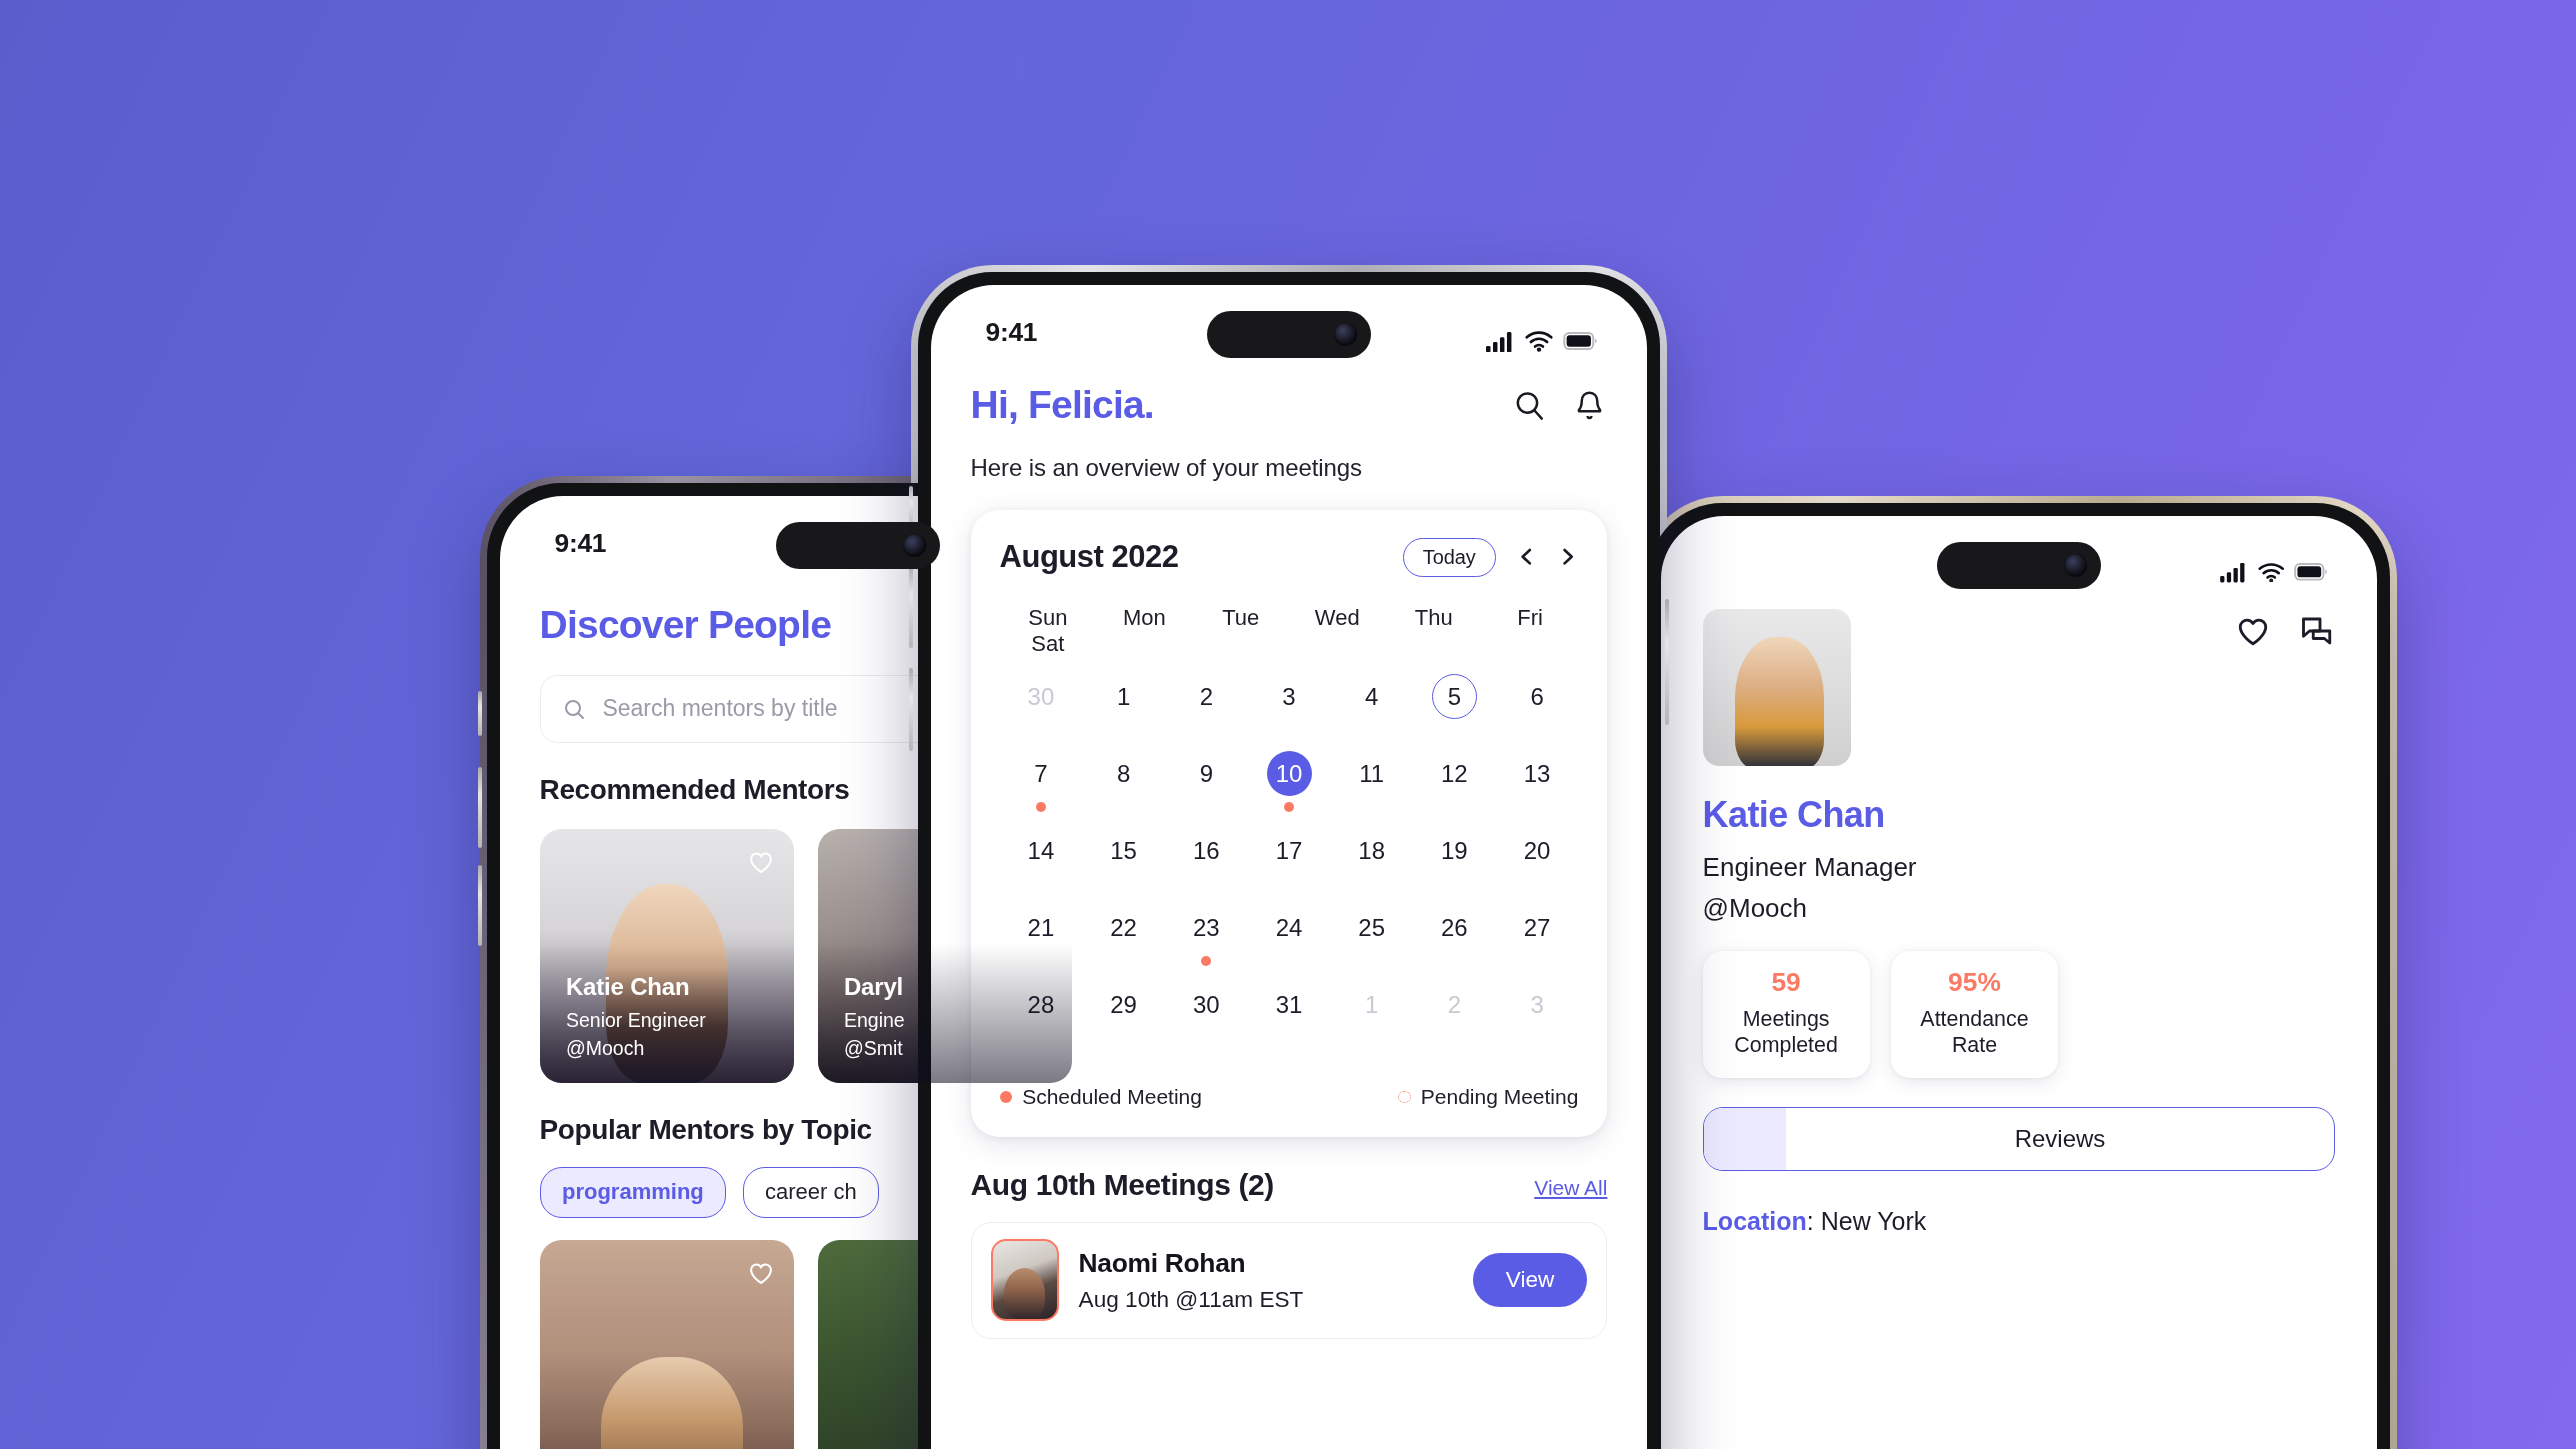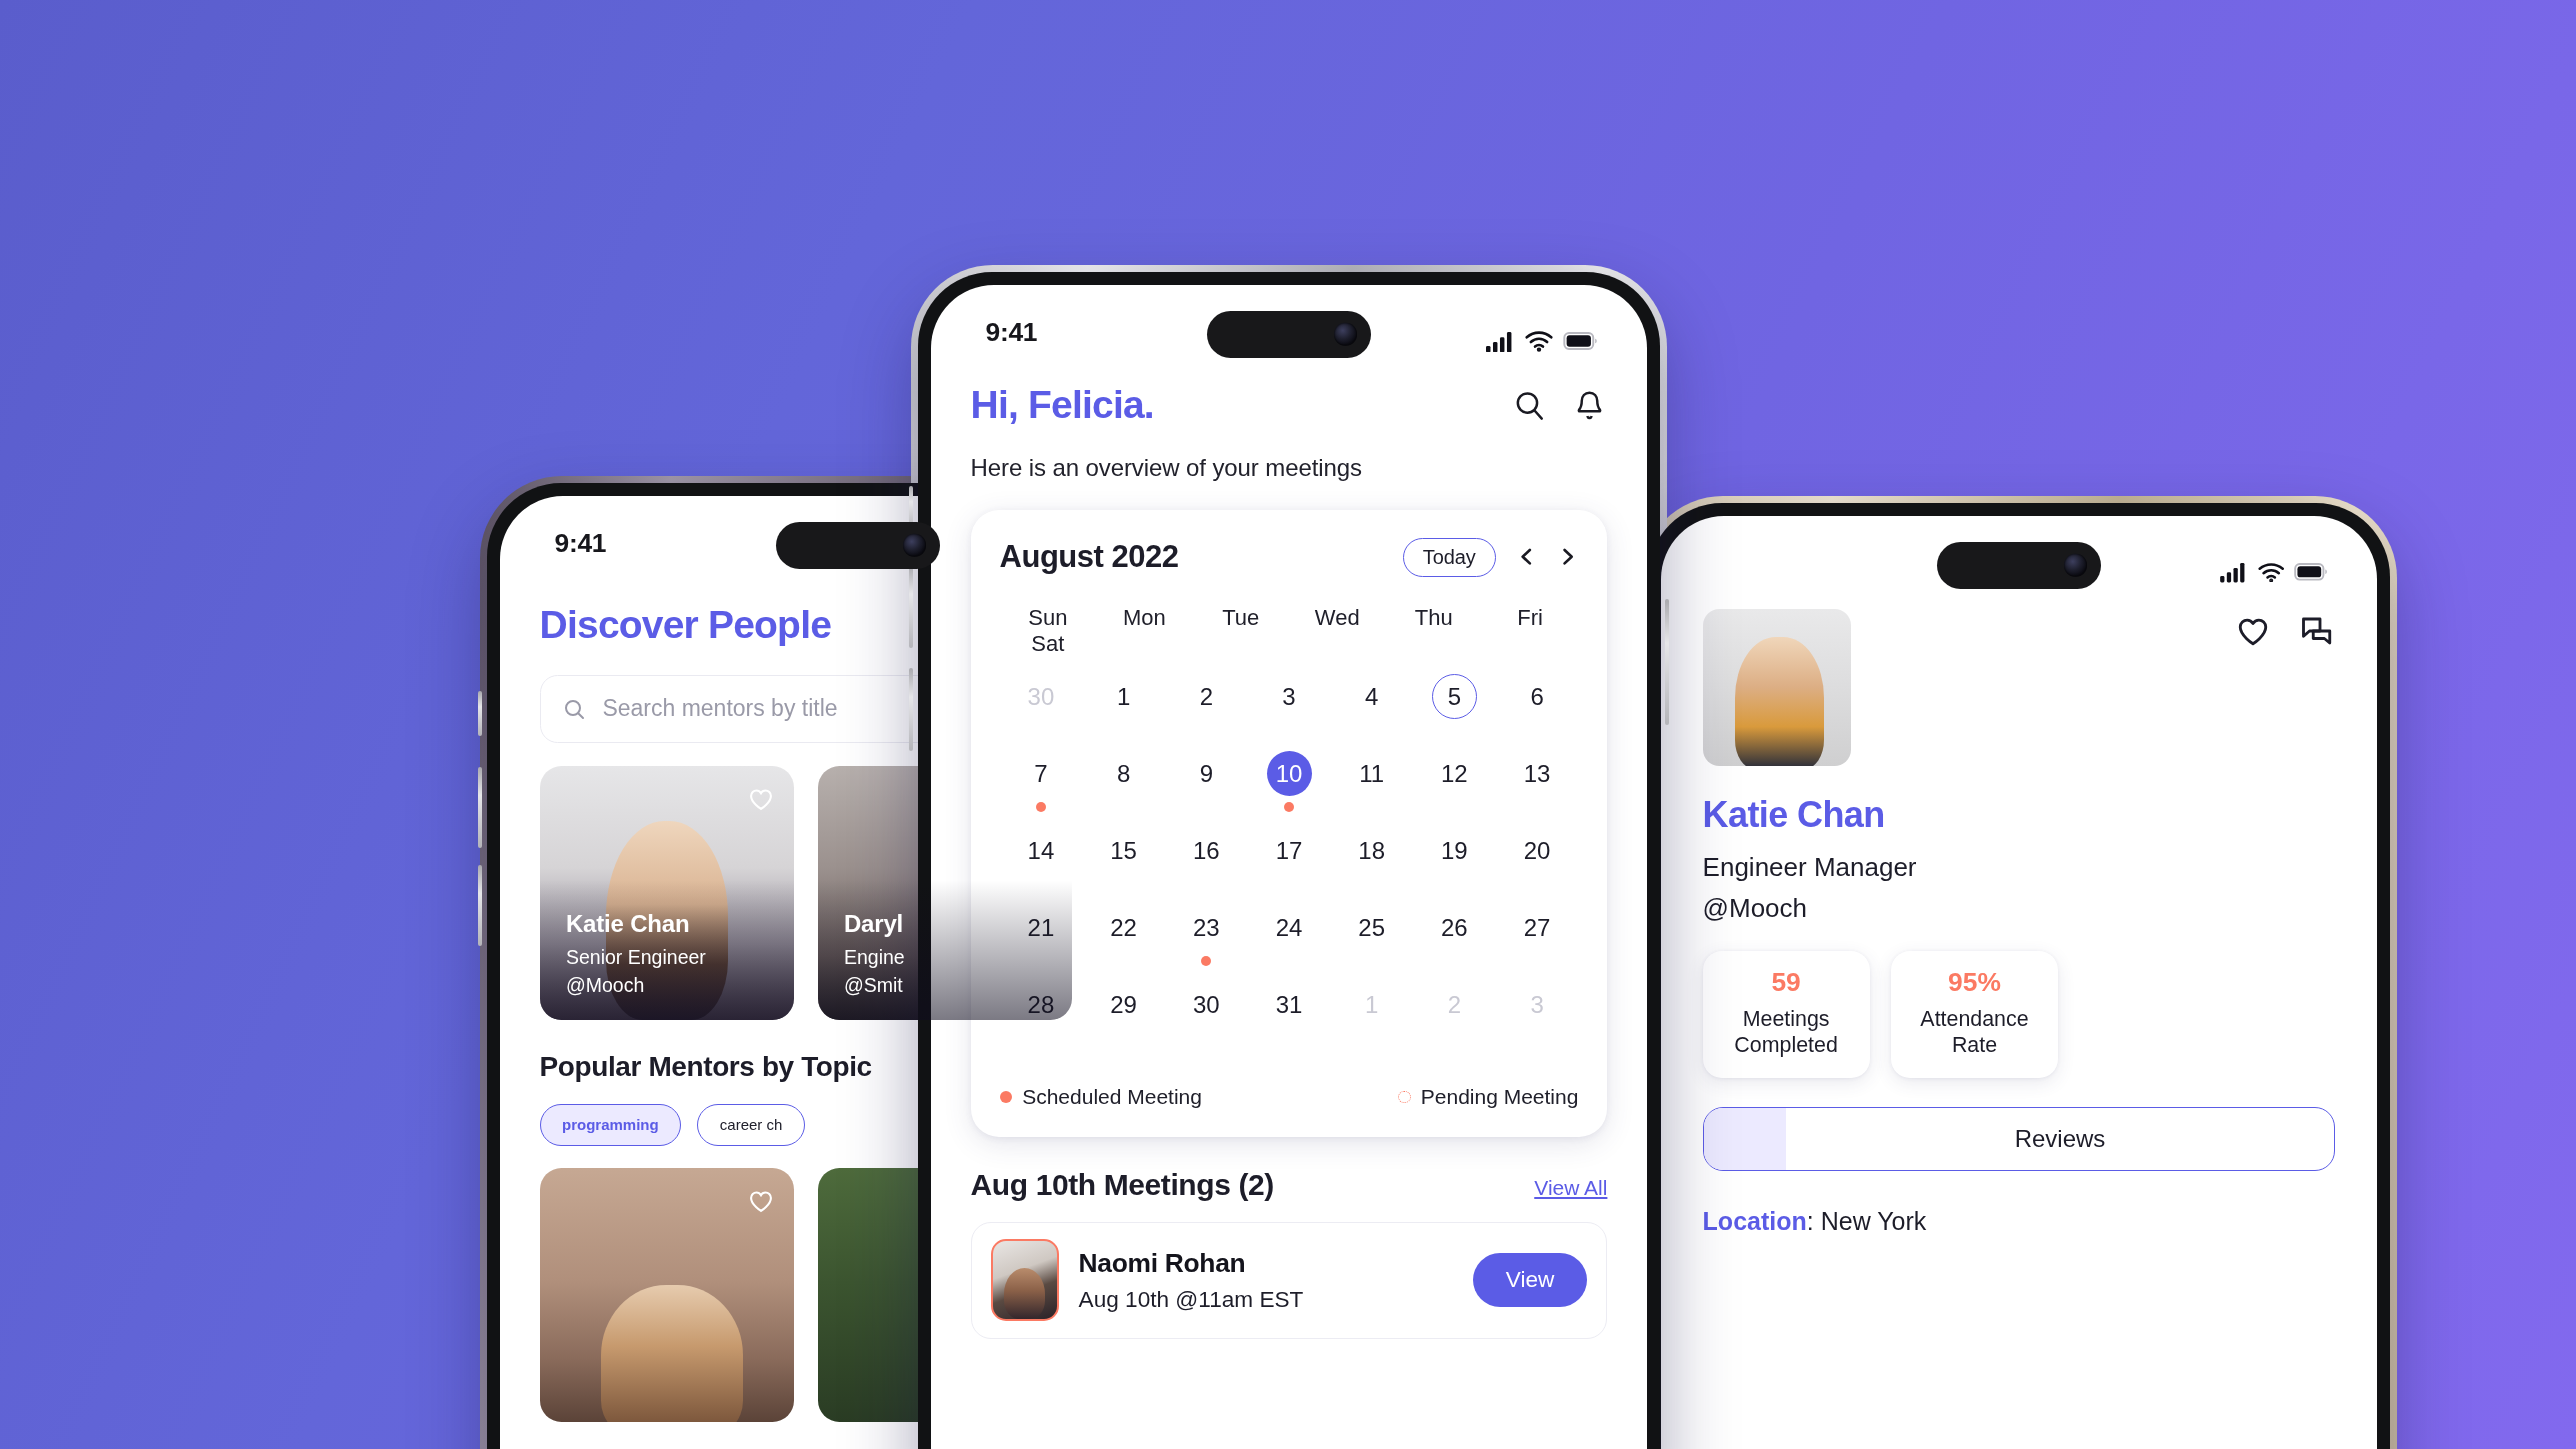--- a/index.html
+++ b/index.html
@@ -172,21 +172,21 @@
   .ph-tan { background: linear-gradient(180deg,#c6a893 0%,#b08f7b 45%,#8a6b5b 75%,#5b4338 100%); }
   .ph-tan::after {
     content:""; position:absolute; left:24%; top:46%; width:56%; height:60%;
     border-radius:46% 46% 24% 24%;
     background: linear-gradient(180deg,#e6cbae 0%,#c79a6e 40%,#6f4b33 100%);
   }
   .ph-green { background: linear-gradient(180deg,#4e6b3c 0%,#3c5530 45%,#2a3c24 100%); }
   .tag-row { display: flex; gap: 16.4px; margin-top: 21.4px; }
   .tag {
     border: 1.6px solid #5b5ce6; border-radius: 22px; padding: 11.3px 21.4px;
-    font-size: 15px; color: #21212c; white-space: nowrap; background: #fff;
+    font-size: 22px; color: #21212c; white-space: nowrap; background: #fff;
   }
   .tag.on { background: #eceaff; color: #5b5ce6; font-weight: 600; }
 
   
   #phone-right { left: 1648px; top: 503px; width: 742px; height: 1132px; }
   .r-body { position: absolute; top: 81px; left: 0; right: 0; bottom: 0; padding: 0 42px; }
   .r-top { display: flex; justify-content: flex-end; gap: 28px; margin-top: 16.4px; }
   .r-avatar {
     width: 148px; height: 157px; border-radius: 16.4px; margin-top: -40px;
     background: linear-gradient(180deg,#e9e9ea 0%,#dededf 45%,#cfcfd0 100%);
@@ -239,20 +239,21 @@
       <div class="l-title">Discover People</div>
 
       <div class="search-box">
         <svg width="24" height="24" viewBox="0 0 24 24" fill="none" stroke="#9a9aa8" stroke-width="2" stroke-linecap="round">
           <circle cx="11" cy="11" r="7"></circle>
             <line x1="16.2" y1="16.2" x2="21" y2="21"></line>
         </svg>
         <span class="search-ph">Search mentors by title</span>
       </div>
 
+      <div class="sec-title">Recommended Mentors</div>
 
       <div class="card-row">
         <div class="mcard ph-katie">
           <div class="shade"></div>
           <svg class="heart" width="28" height="28" viewBox="0 0 24 24" fill="none" stroke="#fff" stroke-width="1.8">
             <path d="M12 20.5C12 20.5 3.5 15.2 3.5 9.4C3.5 6.6 5.7 4.7 8.1 4.7C9.8 4.7 11.2 5.7 12 7C12.8 5.7 14.2 4.7 15.9 4.7C18.3 4.7 20.5 6.6 20.5 9.4C20.5 15.2 12 20.5 12 20.5Z"></path>
           </svg>
           <div class="meta">
             <div class="mname">Katie Chan</div>
             <div class="mrole">Senior Engineer</div>

